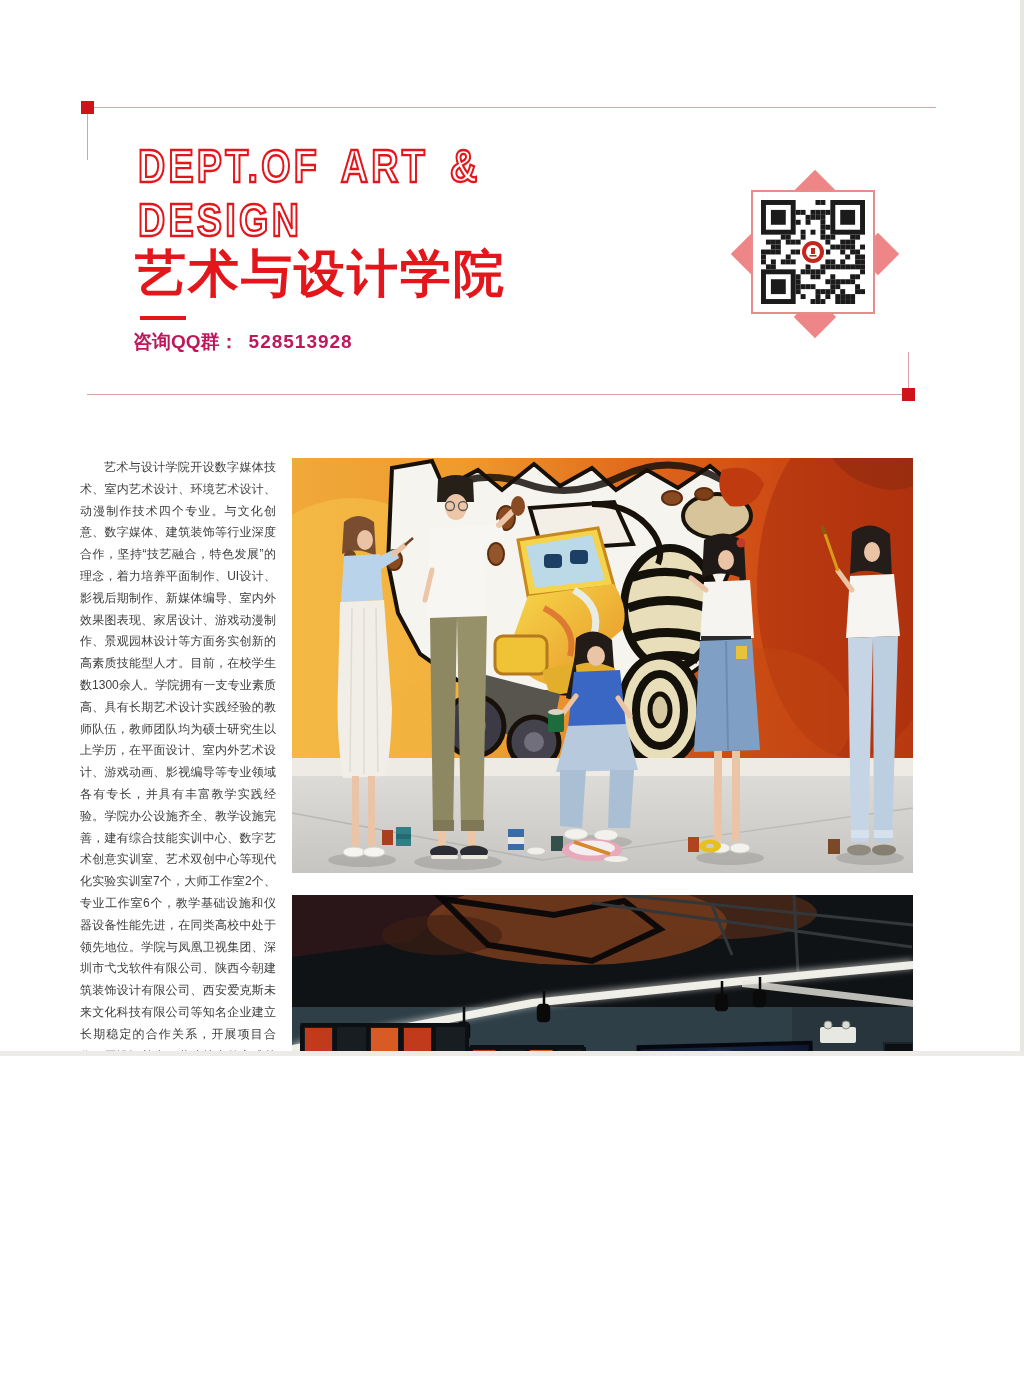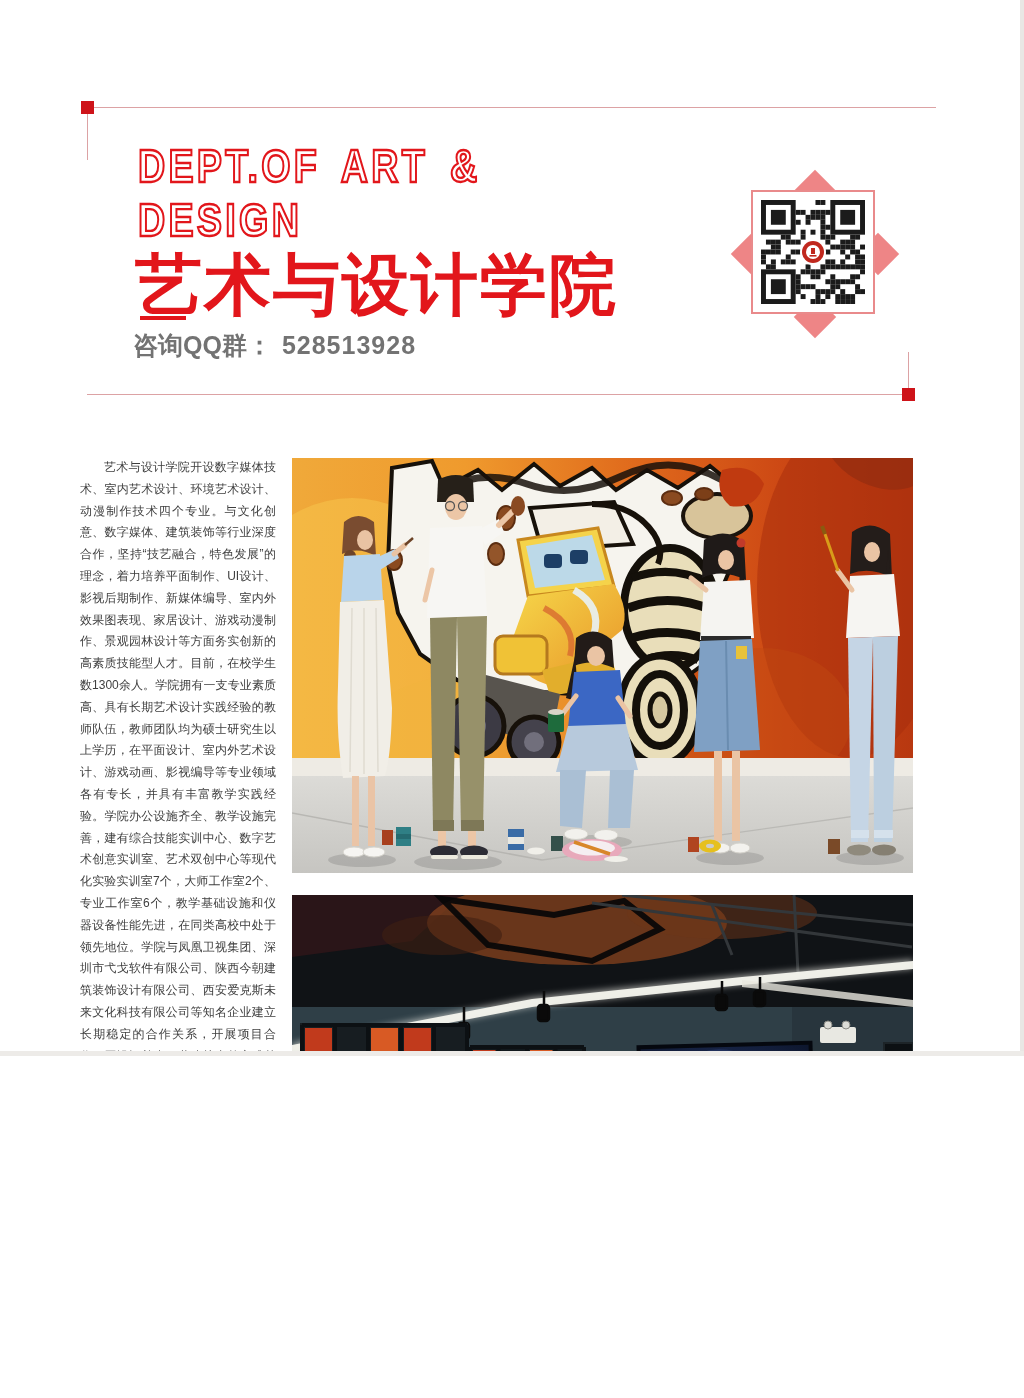--- a/index.html
+++ b/index.html
@@ -2,24 +2,24 @@
 <html><head>
 <meta charset="utf-8">
 <style>
   html,body{margin:0;padding:0;background:#ffffff;}
   #page{position:relative;width:1024px;height:1056px;background:#fff;overflow:hidden;
         font-family:"Liberation Sans","DejaVu Sans",sans-serif;}
   .abs{position:absolute;}
   .rule{position:absolute;height:1px;background:#dca2a4;}
   .tick{position:absolute;width:1px;background:#dca2a4;}
   .sq{position:absolute;width:13px;height:13px;background:#ce1319;}
-  #title-zh{position:absolute;left:135px;top:240px;font-size:67px;font-weight:bold;
+  #title-zh{position:absolute;left:135px;top:240px;font-size:51px;font-weight:bold;
             color:#e2161b;letter-spacing:2px;white-space:nowrap;}
   #title-bar{position:absolute;left:140px;top:316px;width:46px;height:4px;background:#e2161b;}
-  #qq-line{position:absolute;left:133px;top:329px;font-size:25px;font-weight:bold;color:#737373;}
+  #qq-line{position:absolute;left:133px;top:329px;font-size:19px;font-weight:bold;color:#be185d;}
   #qq-line .num{margin-left:10px;letter-spacing:1px;}
   #intro{position:absolute;left:80px;top:457px;width:196px;font-size:12px;line-height:21.8px;
          color:#3e3e3e;text-align:justify;text-justify:inter-ideograph;text-indent:2em;}
   #qr-wrap{position:absolute;left:740px;top:179px;width:150px;height:150px;}
   .diamond{position:absolute;width:30px;height:30px;background:#ee8586;transform:rotate(45deg);}
   #qr-box{position:absolute;left:11px;top:11px;width:124px;height:124px;background:#fff;
           border:2px solid #e98a8b;box-sizing:border-box;}
   #qr-box svg{position:absolute;left:8px;top:8px;}
   .photo{position:absolute;left:292px;width:621px;height:415px;}
   #edge-r{position:absolute;right:0;top:0;width:4px;height:100%;background:#e9e7e4;}

